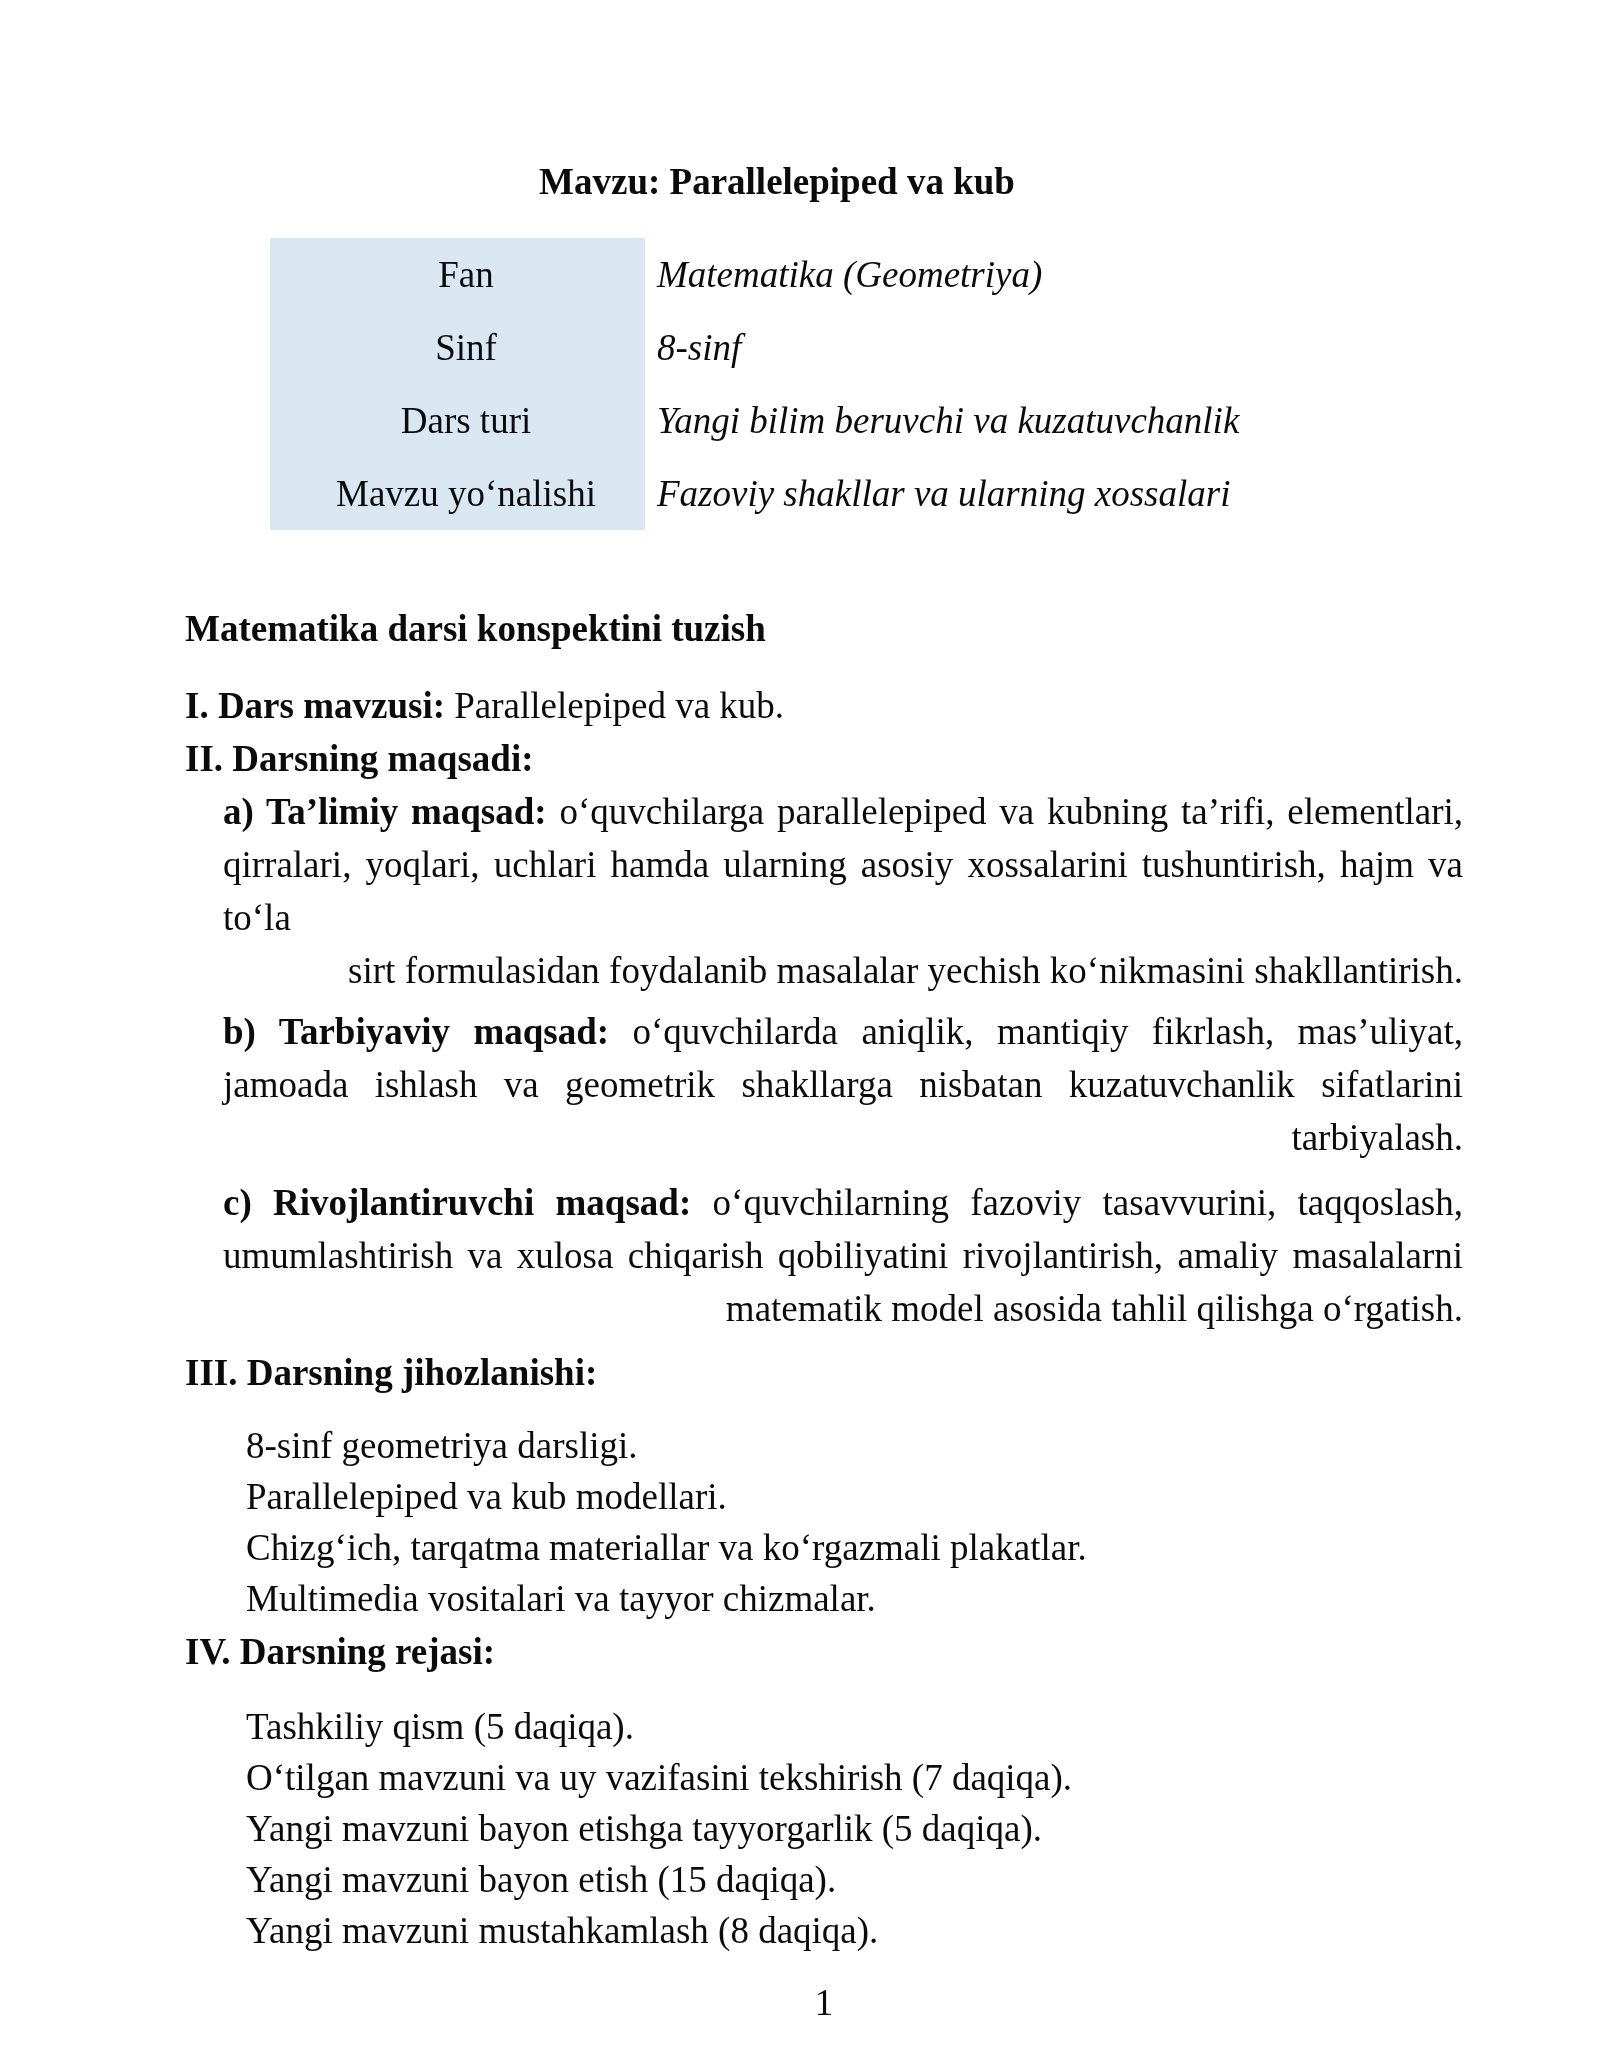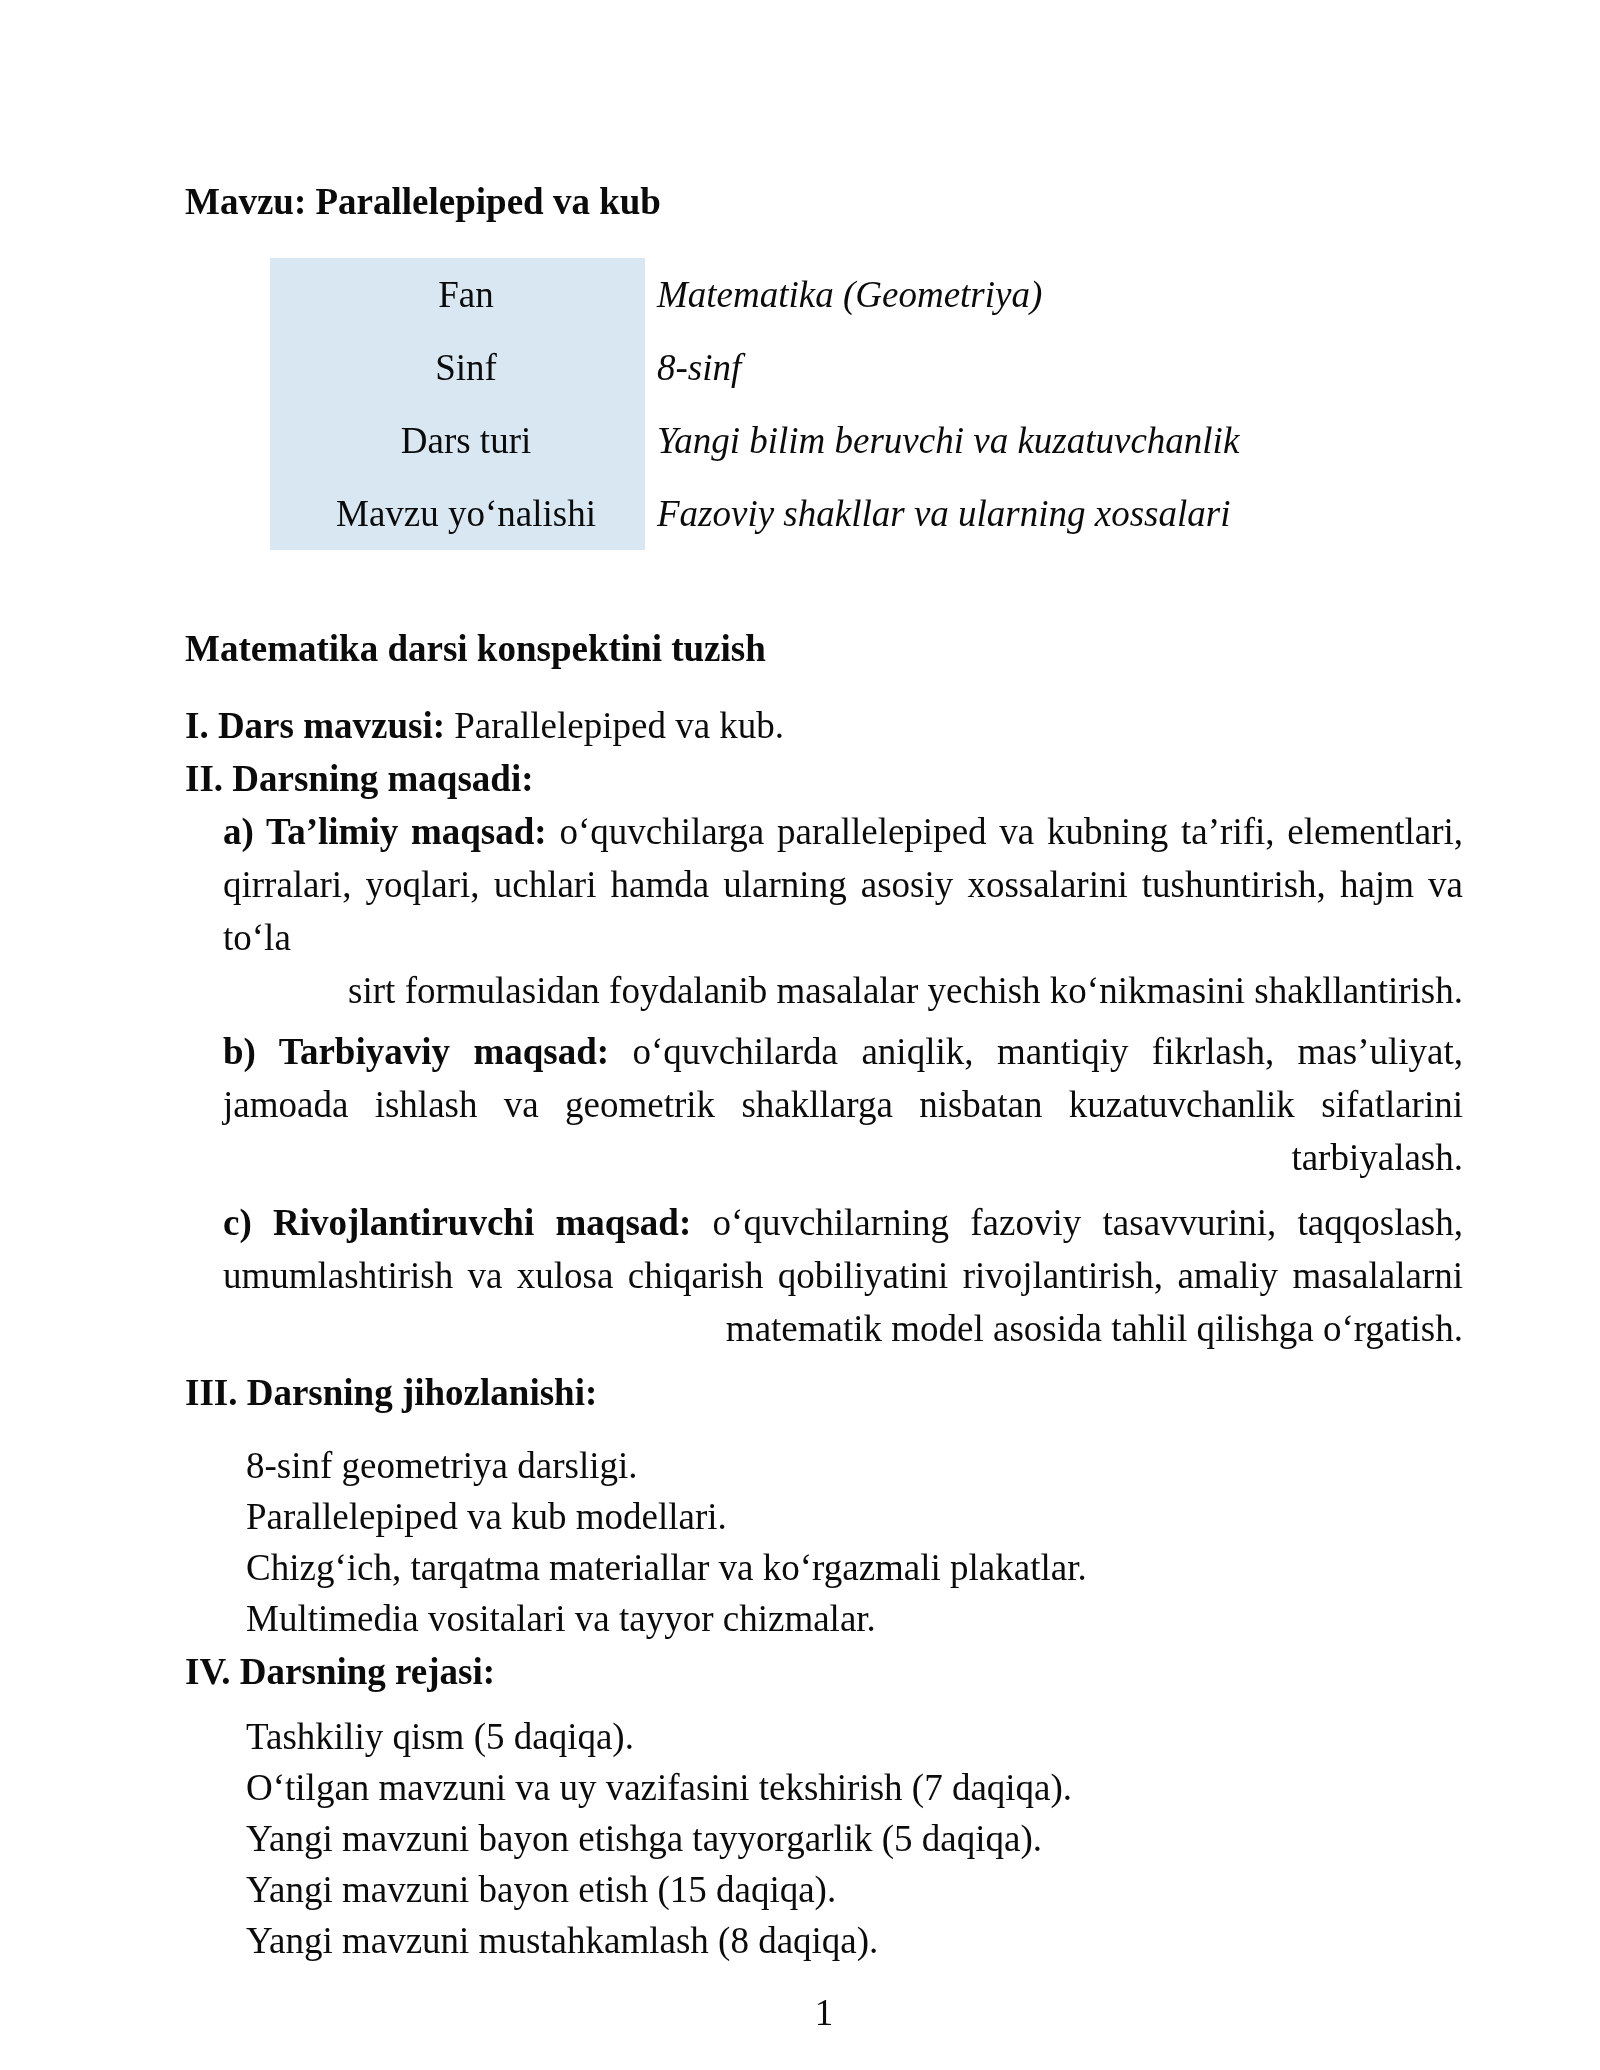--- a/index.html
+++ b/index.html
@@ -9,24 +9,24 @@
     background:#ffffff;
     box-sizing:border-box;
     padding:155px 137px 0 185px;
     font-family:"Liberation Serif","DejaVu Serif",serif;
     font-size:37px;
     color:#0b0b0b;
     overflow:hidden;
   }
   .title{
     font-weight:bold;
+    text-align:center;
     padding-right:94px;
     line-height:53px;
     white-space:nowrap;
-    margin-top:20px;
   }
   .info-table{margin-top:30px;margin-left:85px;}
   .trow{display:flex;height:73px;text-align:center;}
   .tlabel{
     width:375px;
     background:#d9e7f3;
     padding-left:17px;
     line-height:73px;
     box-sizing:border-box;
     flex:none;
@@ -43,21 +43,21 @@
   .h-intro{margin-top:72px;margin-bottom:24px;}
   .para{padding-left:38px;line-height:53px;}
   .jline{text-align:justify;text-align-last:justify;}
   .lastline{text-align:right;}
   .para-b{margin-top:8px;}
   .para-c{margin-top:12px;}
   .h-equip{margin-top:11px;}
   .doclist{margin-top:21px;padding-left:61px;line-height:51px;}
   .doclist div{white-space:nowrap;}
   .h-plan{margin-top:1px;}
-  .doclist2{margin-top:13px;font-family:Liberation Serif, serif;}
+  .doclist2{margin-top:23px;font-family:Liberation Serif, serif;}
   .pagenum{margin-top:20px;text-align:center;line-height:53px;}
 </style>
 </head>
 <body>
 
 <div class="page">
 
   <div class="title">Mavzu: Parallelepiped va kub</div>
 
   <div class="info-table">

